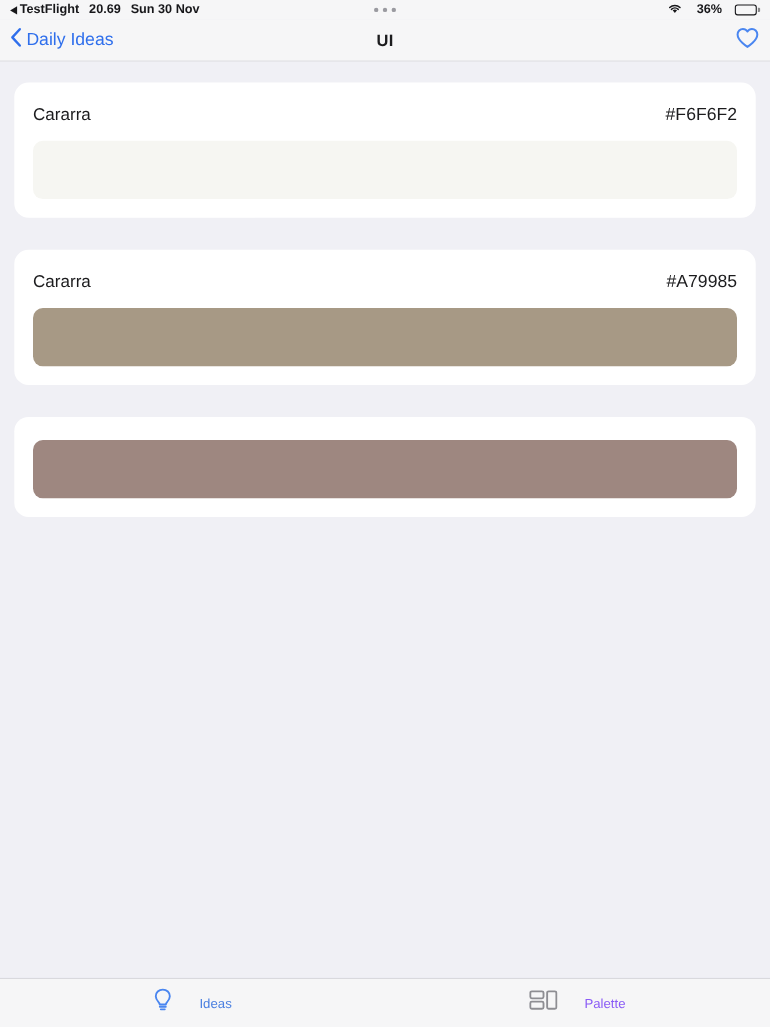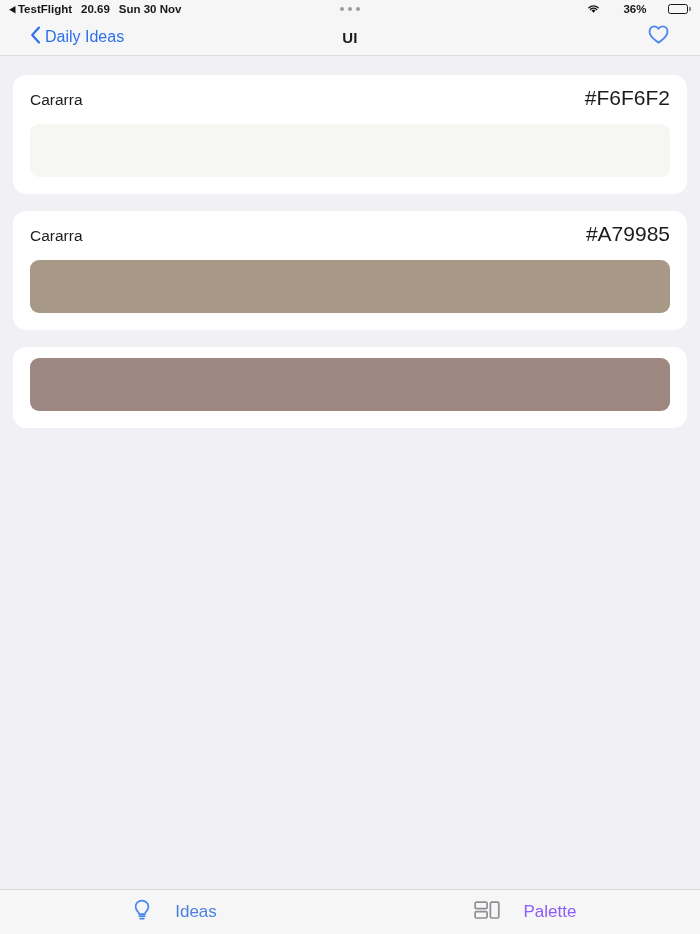--- a/index.html
+++ b/index.html
@@ -24,41 +24,41 @@
   .status-left { display:flex; align-items:center; gap:9px; }
   .back-tri { font-size:9px; line-height:1; transform:scaleX(0.85); }
   .sb-app { display:flex; align-items:center; gap:2px; }
   .status-dots {
     position:absolute; left:50%; top:50%;
     transform:translate(-50%,-50%);
     display:flex; gap:4px;
   }
   .status-dots i { width:4px; height:4px; border-radius:50%; background:#9a9aa0; display:block; }
   .status-right {
-    margin-left:auto; display:flex; align-items:center; gap:22px;
+    margin-left:auto; display:flex; align-items:center; gap:12px;
   }
   .wifi-icon { display:block; }
   .batt { display:flex; align-items:center; }
   .batt-body {
     width:20px; height:10px; border:1.3px solid #17171a;
     border-radius:2.6px; padding:1.2px; position:relative;
   }
   .batt-fill { height:100%; width:36%; background:#17171a; border-radius:1px; }
   .batt-cap {
     width:1.6px; height:4px; background:#17171a;
     border-radius:0 1px 1px 0; margin-left:1px; opacity:.5;
   }
 
   
   .nav-bar {
     height:38px; flex:0 0 38px;
     background:#F6F6F7;
     border-bottom:1px solid #dedee1;
     display:flex; align-items:center;
-    padding:0 30px; position:relative;
+    padding:0 9px; position:relative;
   }
   .nav-back {
     display:flex; align-items:center; gap:4px;
     color:#2F6FEC; font-size:16px; cursor:pointer;
   }
   .chev { display:block; }
   .nav-title {
     position:absolute; left:50%; top:50%;
     transform:translate(-50%,-50%);
     font-size:15px; font-weight:600; color:#1c1c1e;
@@ -68,46 +68,46 @@
 
   
   .content {
     flex:1 1 auto; overflow:hidden;
     padding:19px 13px 0 13px;
     background:#F0F0F5;
   }
   .color-card {
     background:#ffffff;
     border-radius:13px;
-    padding:11px 17px 17px 17px;
-    margin-bottom:17px;
+    padding:21px 17px 17px 17px;
+    margin-bottom:29px;
     cursor:pointer;
   }
   .card-head {
     display:flex; align-items:baseline; justify-content:space-between;
     margin-bottom:14px;
   }
   .c-name { font-size:15.5px; color:#1c1c1e; }
-  .c-hex  { font-size:21px; color:#1c1c1e; }
+  .c-hex  { font-size:16px; color:#1c1c1e; }
   .swatch {
     height:53px; border-radius:9px; width:100%;
   }
 
   
   .tab-bar {
     flex:0 0 45px; height:45px;
     background:#F6F6F7;
     border-top:1px solid #d9d9dd;
     display:flex; align-items:center;
   }
   .tab-item {
     flex:1; display:flex; align-items:center; justify-content:center;
     gap:8px; cursor:pointer; height:100%;
   }
-  .tab-label { font-size:17px;padding-left:16px; }
+  .tab-label { font-size:12px;padding-left:16px; }
   .tab-item.active .tab-label { color:#4a7fe0; }
   .tab-item.inactive .tab-label { color:#8b5cf6; }
 </style>
 </head>
 <body>
 
 <div class="screen">
 
   <div class="status-bar">
     <div class="status-left">

